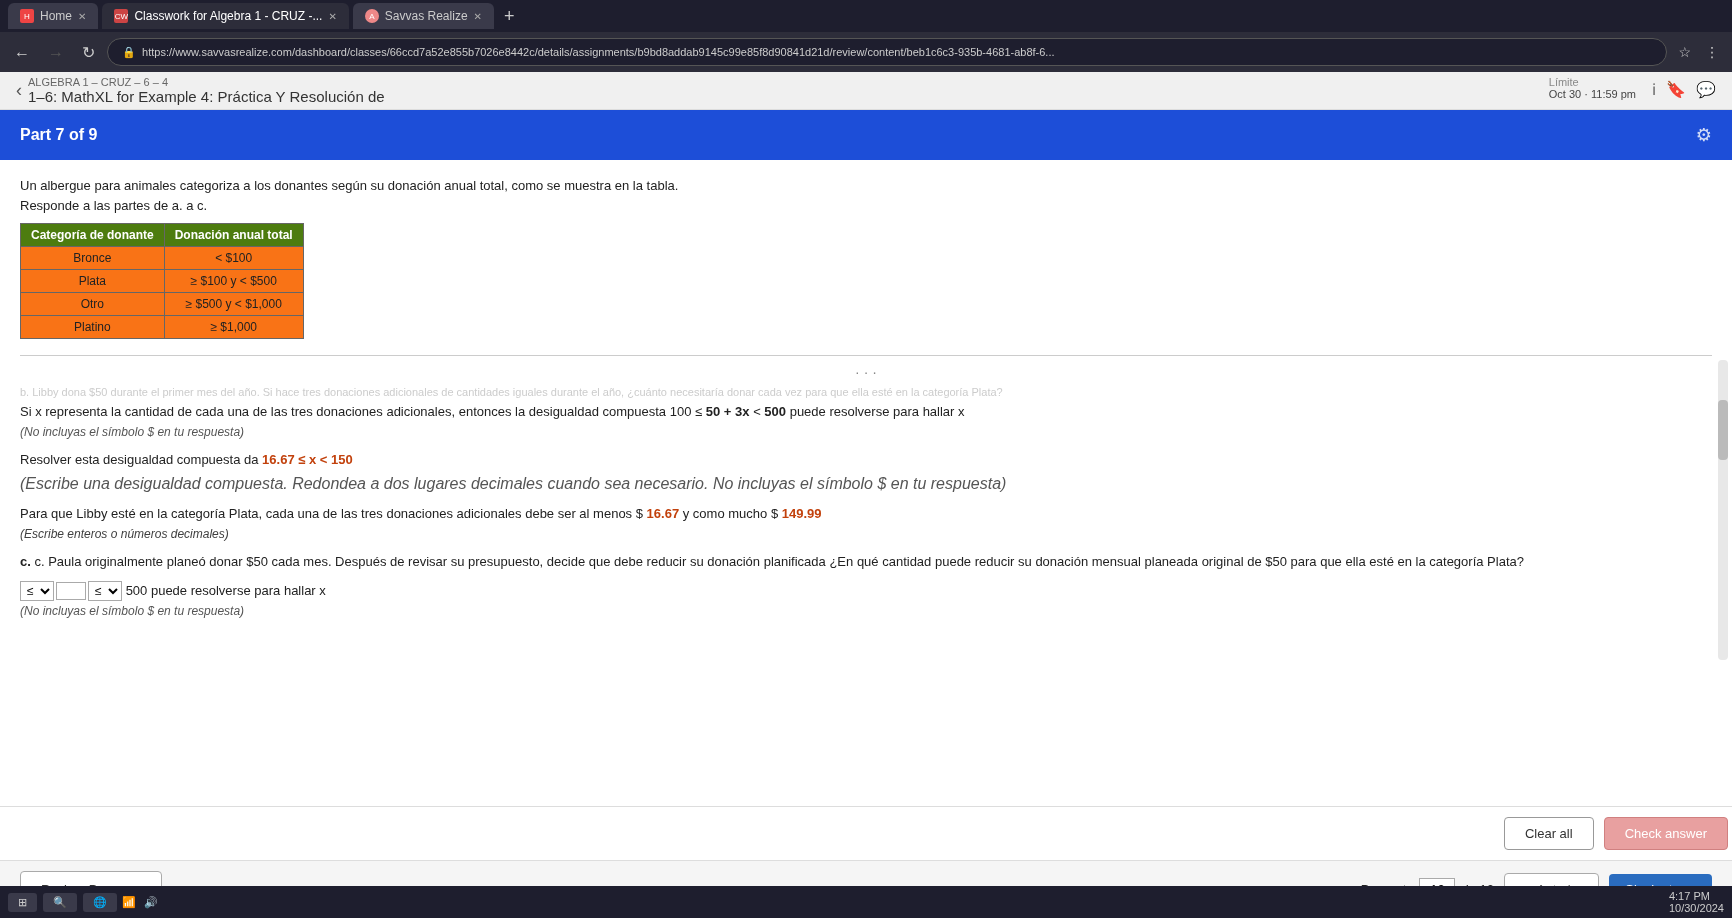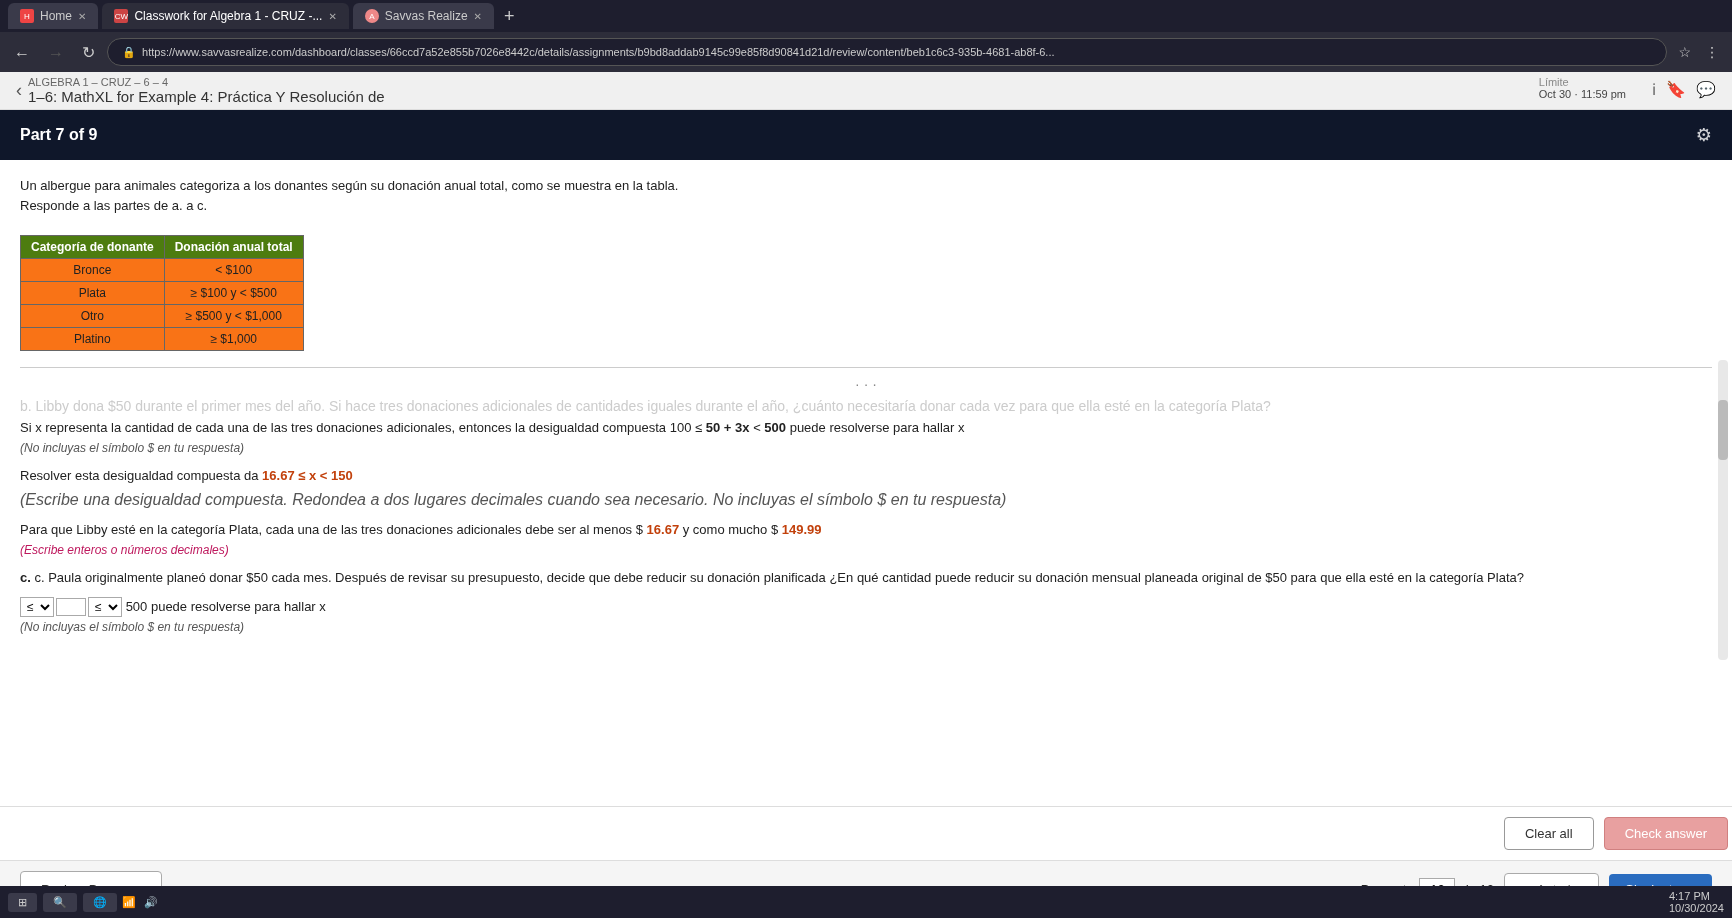--- a/index.html
+++ b/index.html
@@ -184,21 +184,21 @@
       flex: 1;
       background: #fff;
       margin: 0;
       overflow: hidden;
       display: flex;
       flex-direction: column;
     }
 
     
     .part-header {
-      background: #0f172a;
+      background: #1d4ed8;
       padding: 14px 20px;
       color: white;
       font-size: 16px;
       display: flex;
       align-items: center;
       justify-content: space-between;
       gap: 30px;
     }
     .gear-btn {
       background: none;
@@ -212,21 +212,21 @@
     .question-content {
       flex: 1;
       overflow-y: auto;
       padding: 16px 20px;
       position: relative;
     }
 
     .intro-text {
       font-size: 13px;
       color: #222;
-      margin-bottom: 20px;
+      margin-bottom: 8px;
       line-height: 1.5;
     }
 
     
     .donor-table {
       border-collapse: collapse;
       margin-bottom: 16px;
       font-size: 12px;
     }
     .donor-table th, .donor-table td {
@@ -425,21 +425,21 @@
     }
 
     .divider-line {
       border: none;
       border-top: 1px solid #ccc;
       margin: 8px 0;
     }
 
     .upper-blurred {
       color: #ccc;
-      font-size: 14px;
+      font-size: 11px;
       overflow: hidden;
       white-space: nowrap;
       text-overflow: ellipsis;
       margin-bottom: 4px;
     }
 
     .three-dots {
       text-align: center;
       color: #888;
       font-size: 14px;
@@ -487,21 +487,21 @@
 
   <div class="page-header">
     <div class="breadcrumb-nav">
       <button class="back-btn">‹</button>
       <div class="breadcrumb-content">
         <div class="breadcrumb-top">ALGEBRA 1 – CRUZ – 6 – 4</div>
         <div class="page-title">1–6: MathXL for Example 4: Práctica Y Resolución de</div>
       </div>
     </div>
     <div class="header-right">
-      <div style="display:flex;gap:26px;align-items:flex-start;">
+      <div style="display:flex;gap:16px;align-items:flex-start;">
         <div>
           <div class="limit-label">Límite</div>
           <div class="limit-date">Oct 30 · 11:59 pm</div>
         </div>
         <div class="header-icons">
           <button class="header-icon-btn">ℹ</button>
           <button class="header-icon-btn">🔖</button>
           <button class="header-icon-btn">💬</button>
         </div>
       </div>
@@ -560,21 +560,21 @@
         <div style="font-style:italic;color:#555;font-size:12px;">(No incluyas el símbolo $ en tu respuesta)</div>
       </div>
 
       <div class="problem-section">
         <span>Resolver esta desigualdad compuesta da </span><span class="highlight-blue">16.67 ≤ x &lt; 150</span>
         <div style="font-style:italic;color:#555;font-size:16px;">(Escribe una desigualdad compuesta. Redondea a dos lugares decimales cuando sea necesario. No incluyas el símbolo $ en tu respuesta)</div>
       </div>
 
       <div class="problem-section">
         <span>Para que Libby esté en la categoría Plata, cada una de las tres donaciones adicionales debe ser al menos $ </span><span class="highlight-blue">16.67</span><span> y como mucho $ </span><span class="highlight-blue">149.99</span>
-        <div style="font-style:italic;color:#be185d;font-size:12px;">(Escribe enteros o números decimales)</div>
+        <div style="font-style:italic;color:#404040;font-size:12px;">(Escribe enteros o números decimales)</div>
       </div>
 
       <div class="problem-section">
         <span class="part-c-label">c. </span><span>c. Paula originalmente planeó donar $50 cada mes. Después de revisar su presupuesto, decide que debe reducir su donación planificada ¿En qué cantidad puede reducir su donación mensual planeada original de $50 para que ella esté en la categoría Plata?</span>
       </div>
 
       <div class="problem-section">
         <span class="math-inline">
           <select class="math-select">
             <option>≤</option>

